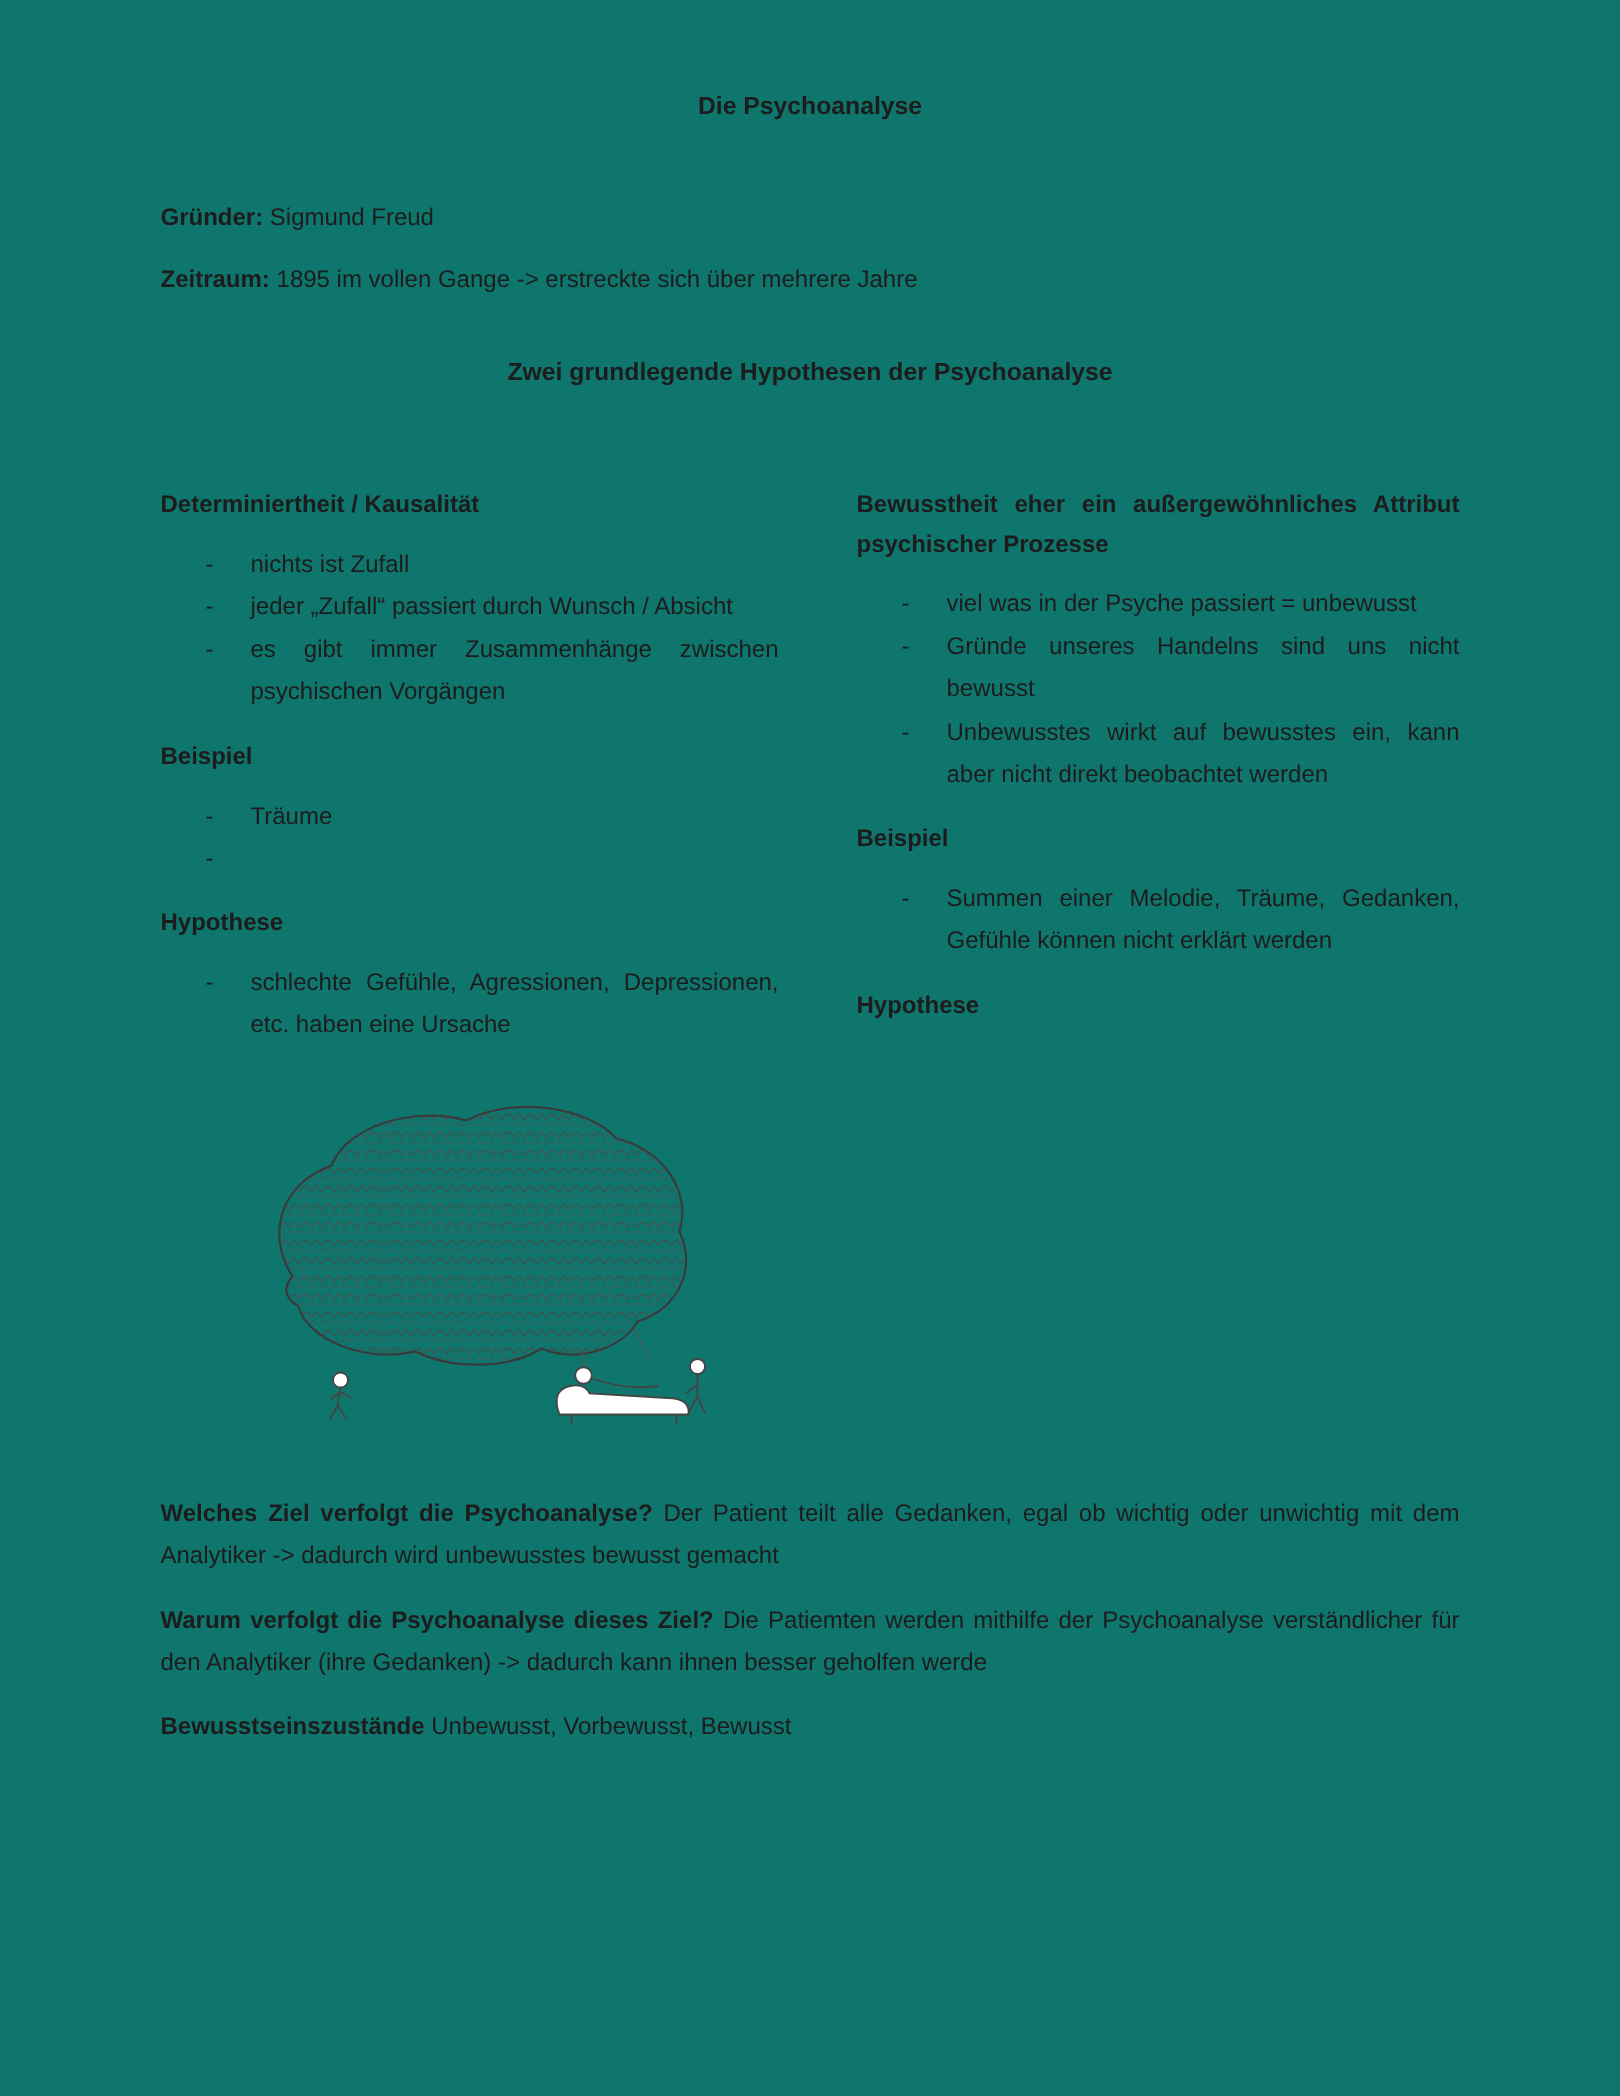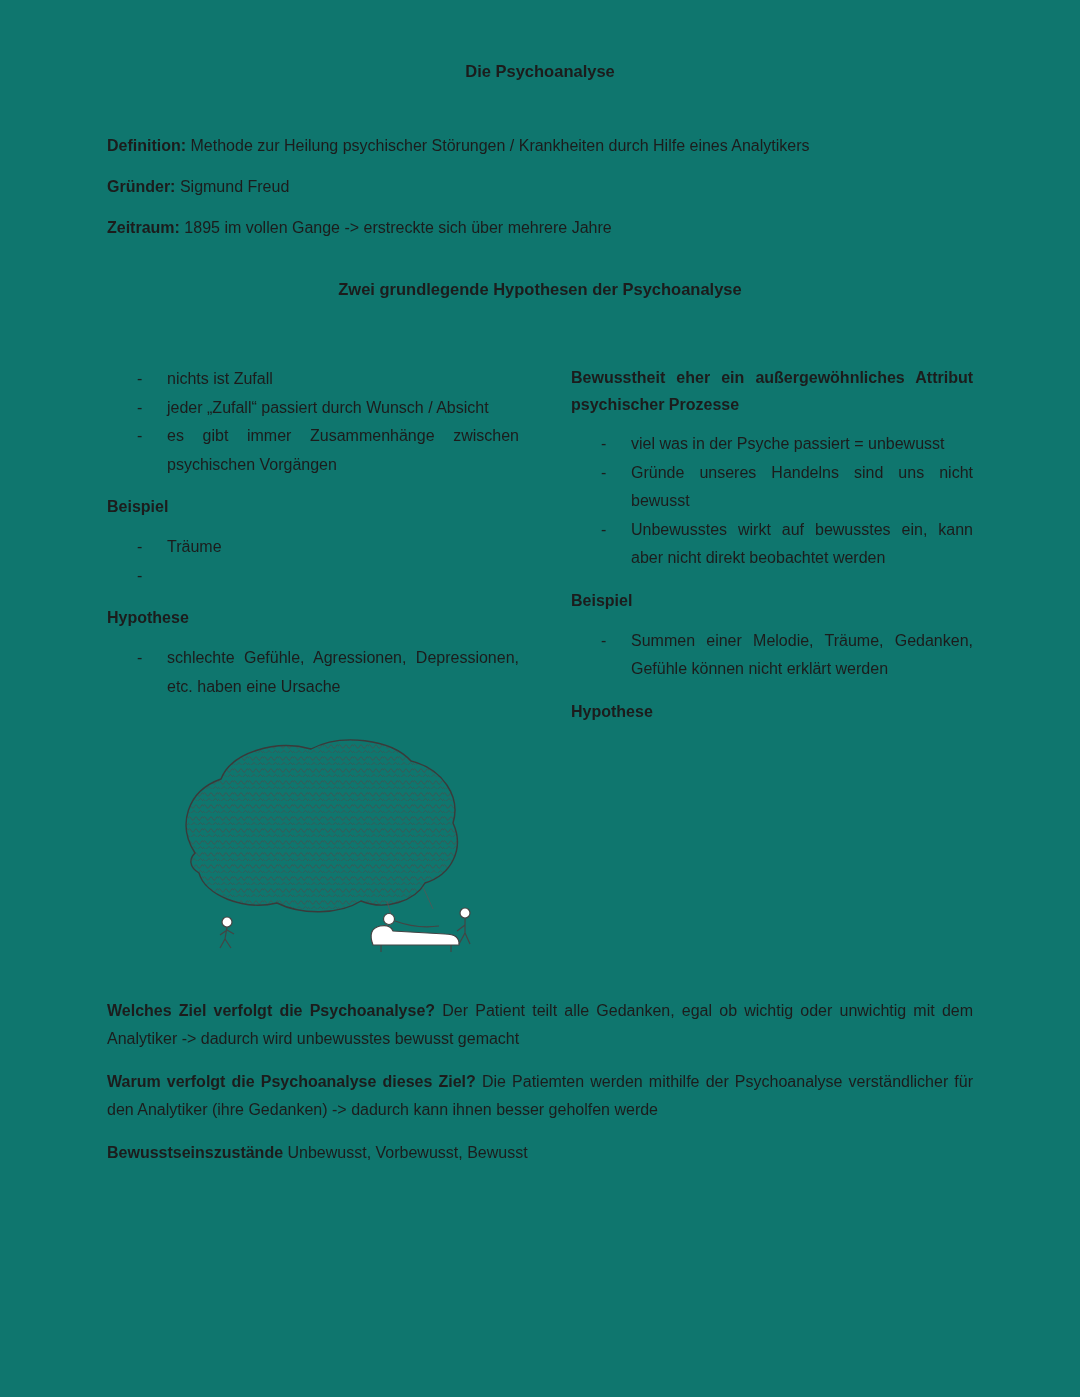--- a/index.html
+++ b/index.html
@@ -81,30 +81,30 @@
   .footer .para { line-height: 28px; margin-bottom: 15px; }
 </style>
 </head>
 <body>
 
 <div class="page">
 
   <h1 class="doc-title">Die Psychoanalyse</h1>
 
   <div class="intro">
-    <p class="para"><span class="b">Definition:</span><span> Methode zur Heilung psychischer Störungen / Krankheiten durch Hilfe eines Analytikers</span></p>
     <p class="para"><span class="b">Gründer:</span><span> Sigmund Freud</span></p>
     <p class="para"><span class="b">Zeitraum:</span><span> 1895 im vollen Gange -&gt; erstreckte sich über mehrere Jahre</span></p>
   </div>
 
   <h2 class="section-heading">Zwei grundlegende Hypothesen der Psychoanalyse</h2>
 
   <div class="columns">
 
     <div class="col-left">
+      <div class="col-heading">Determiniertheit / Kausalität</div>
 
       <div class="bullets">
         <div class="bullet">
             <span class="dash"></span>
             <span class="btext">nichts ist Zufall</span>
           </div>
         <div class="bullet">
             <span class="dash"></span>
             <span class="btext">jeder „Zufall“ passiert durch Wunsch / Absicht</span>
           </div>

